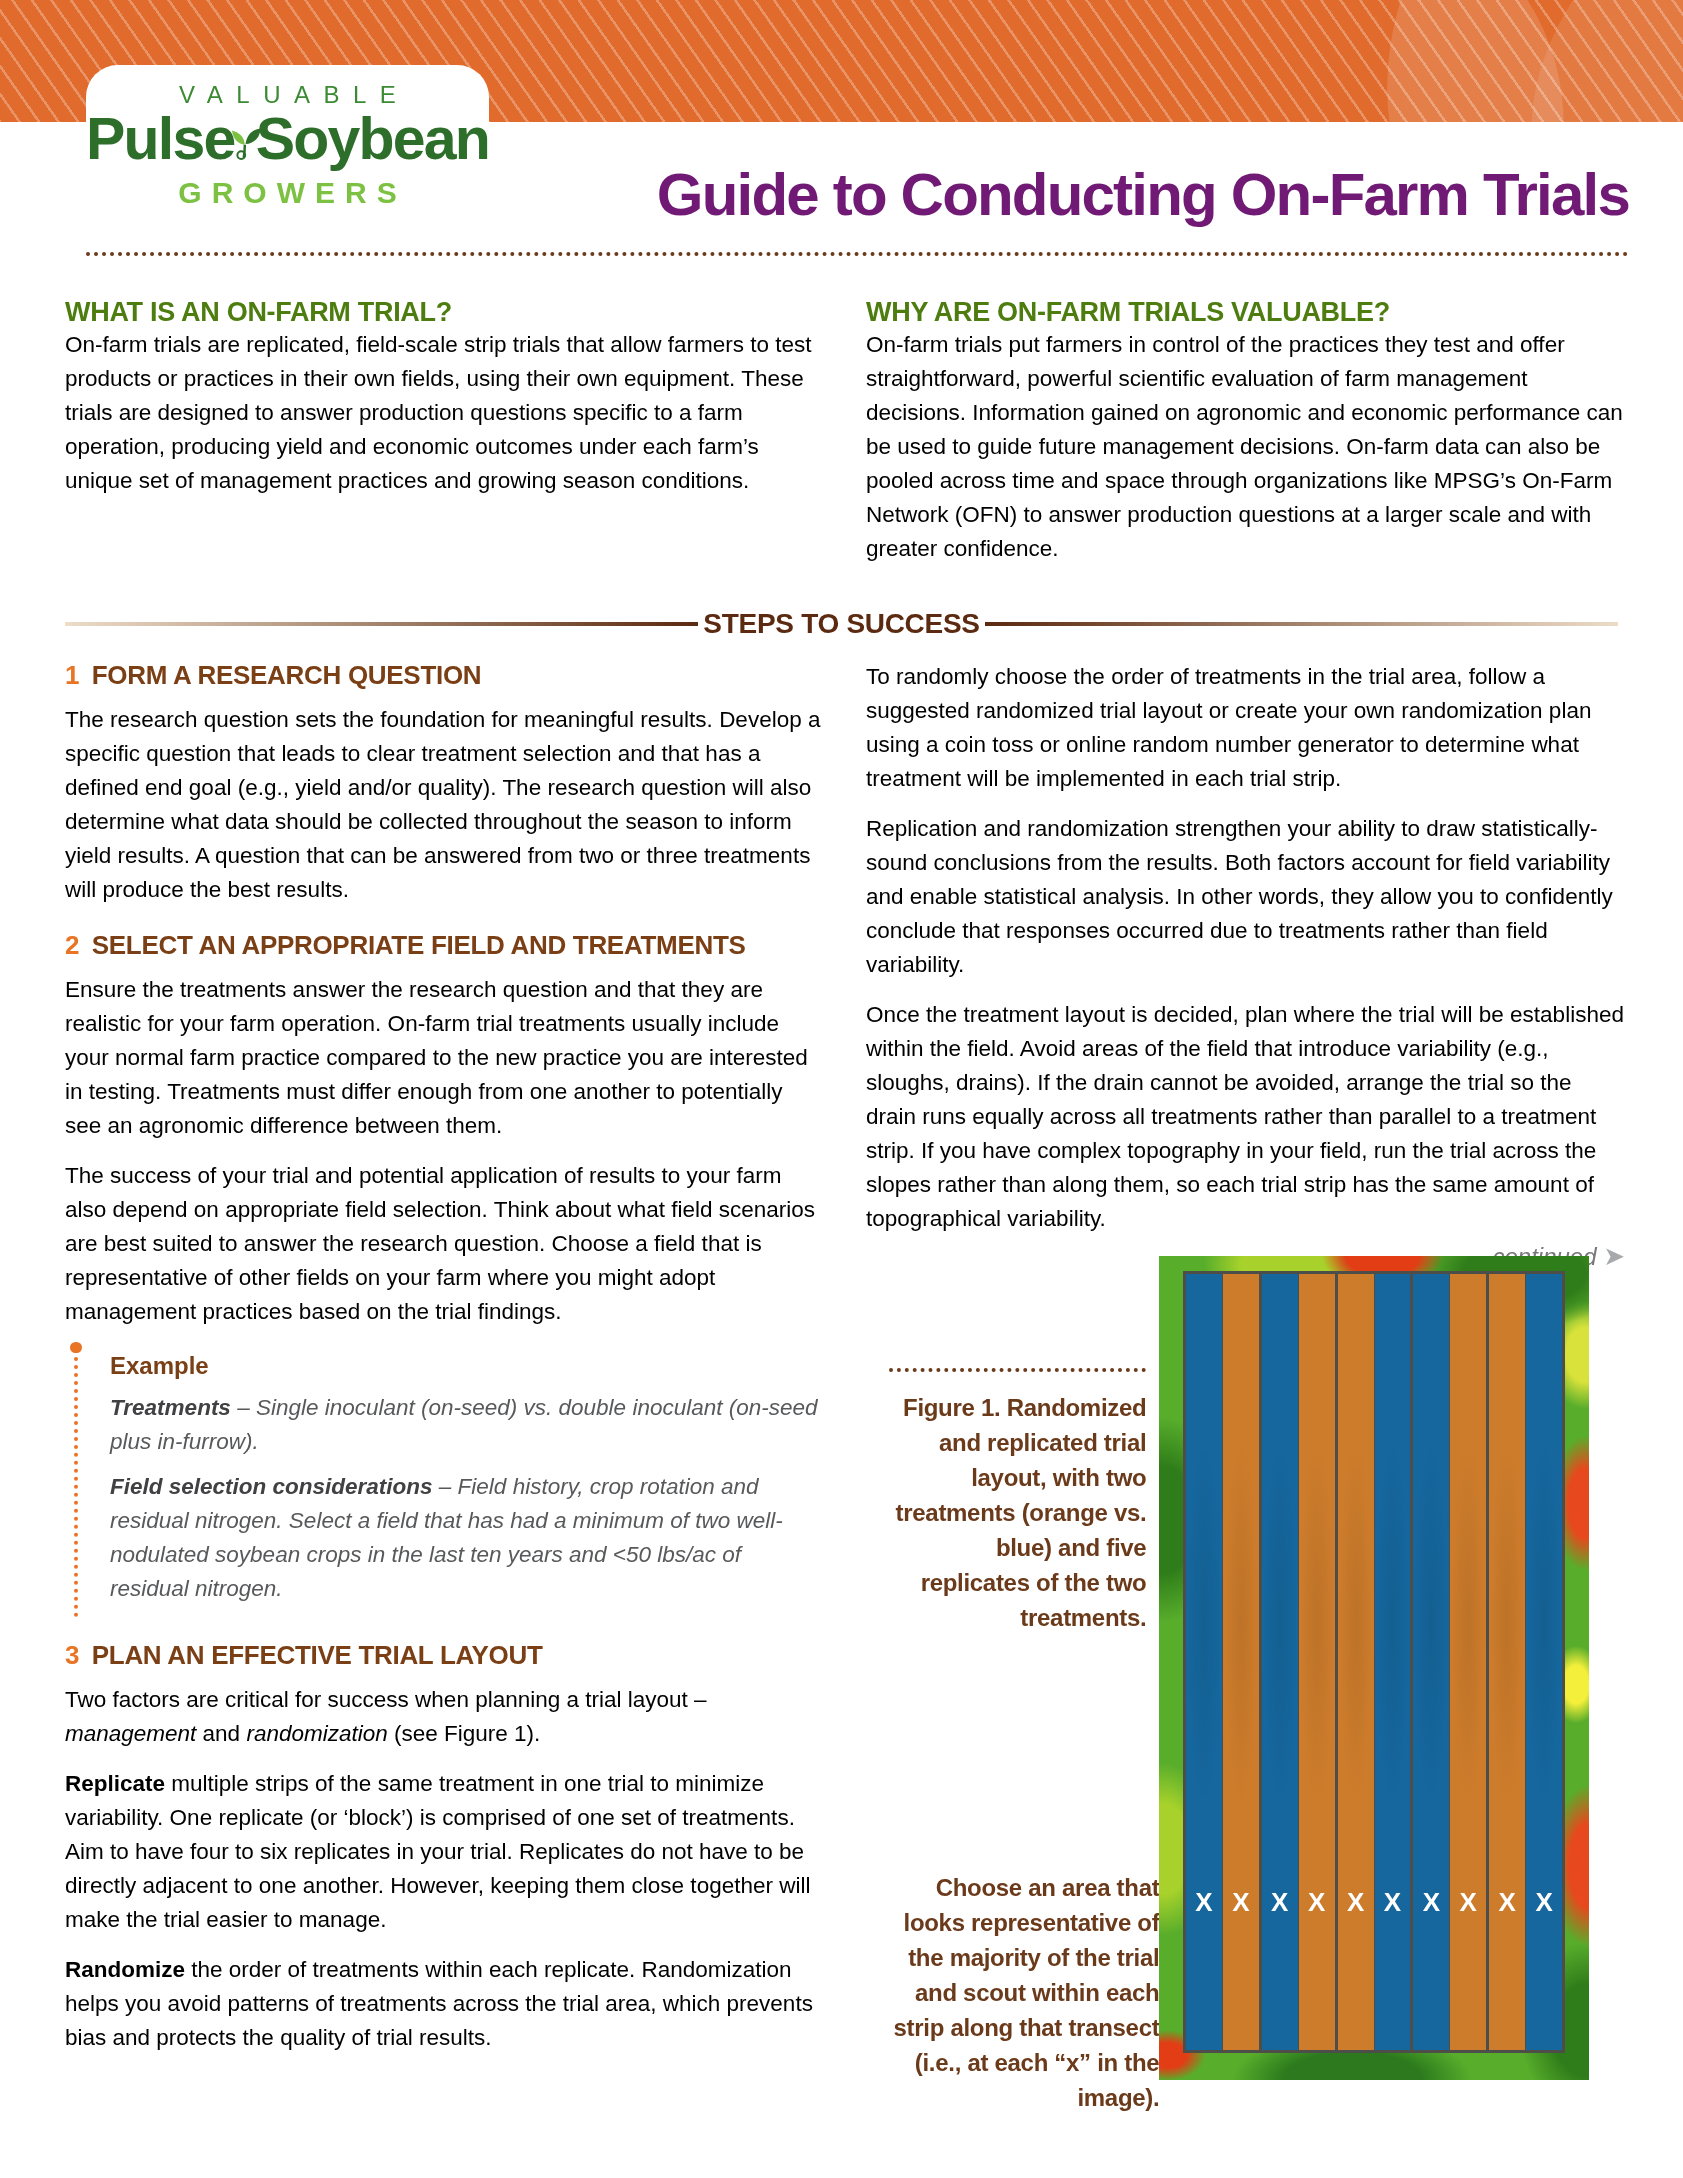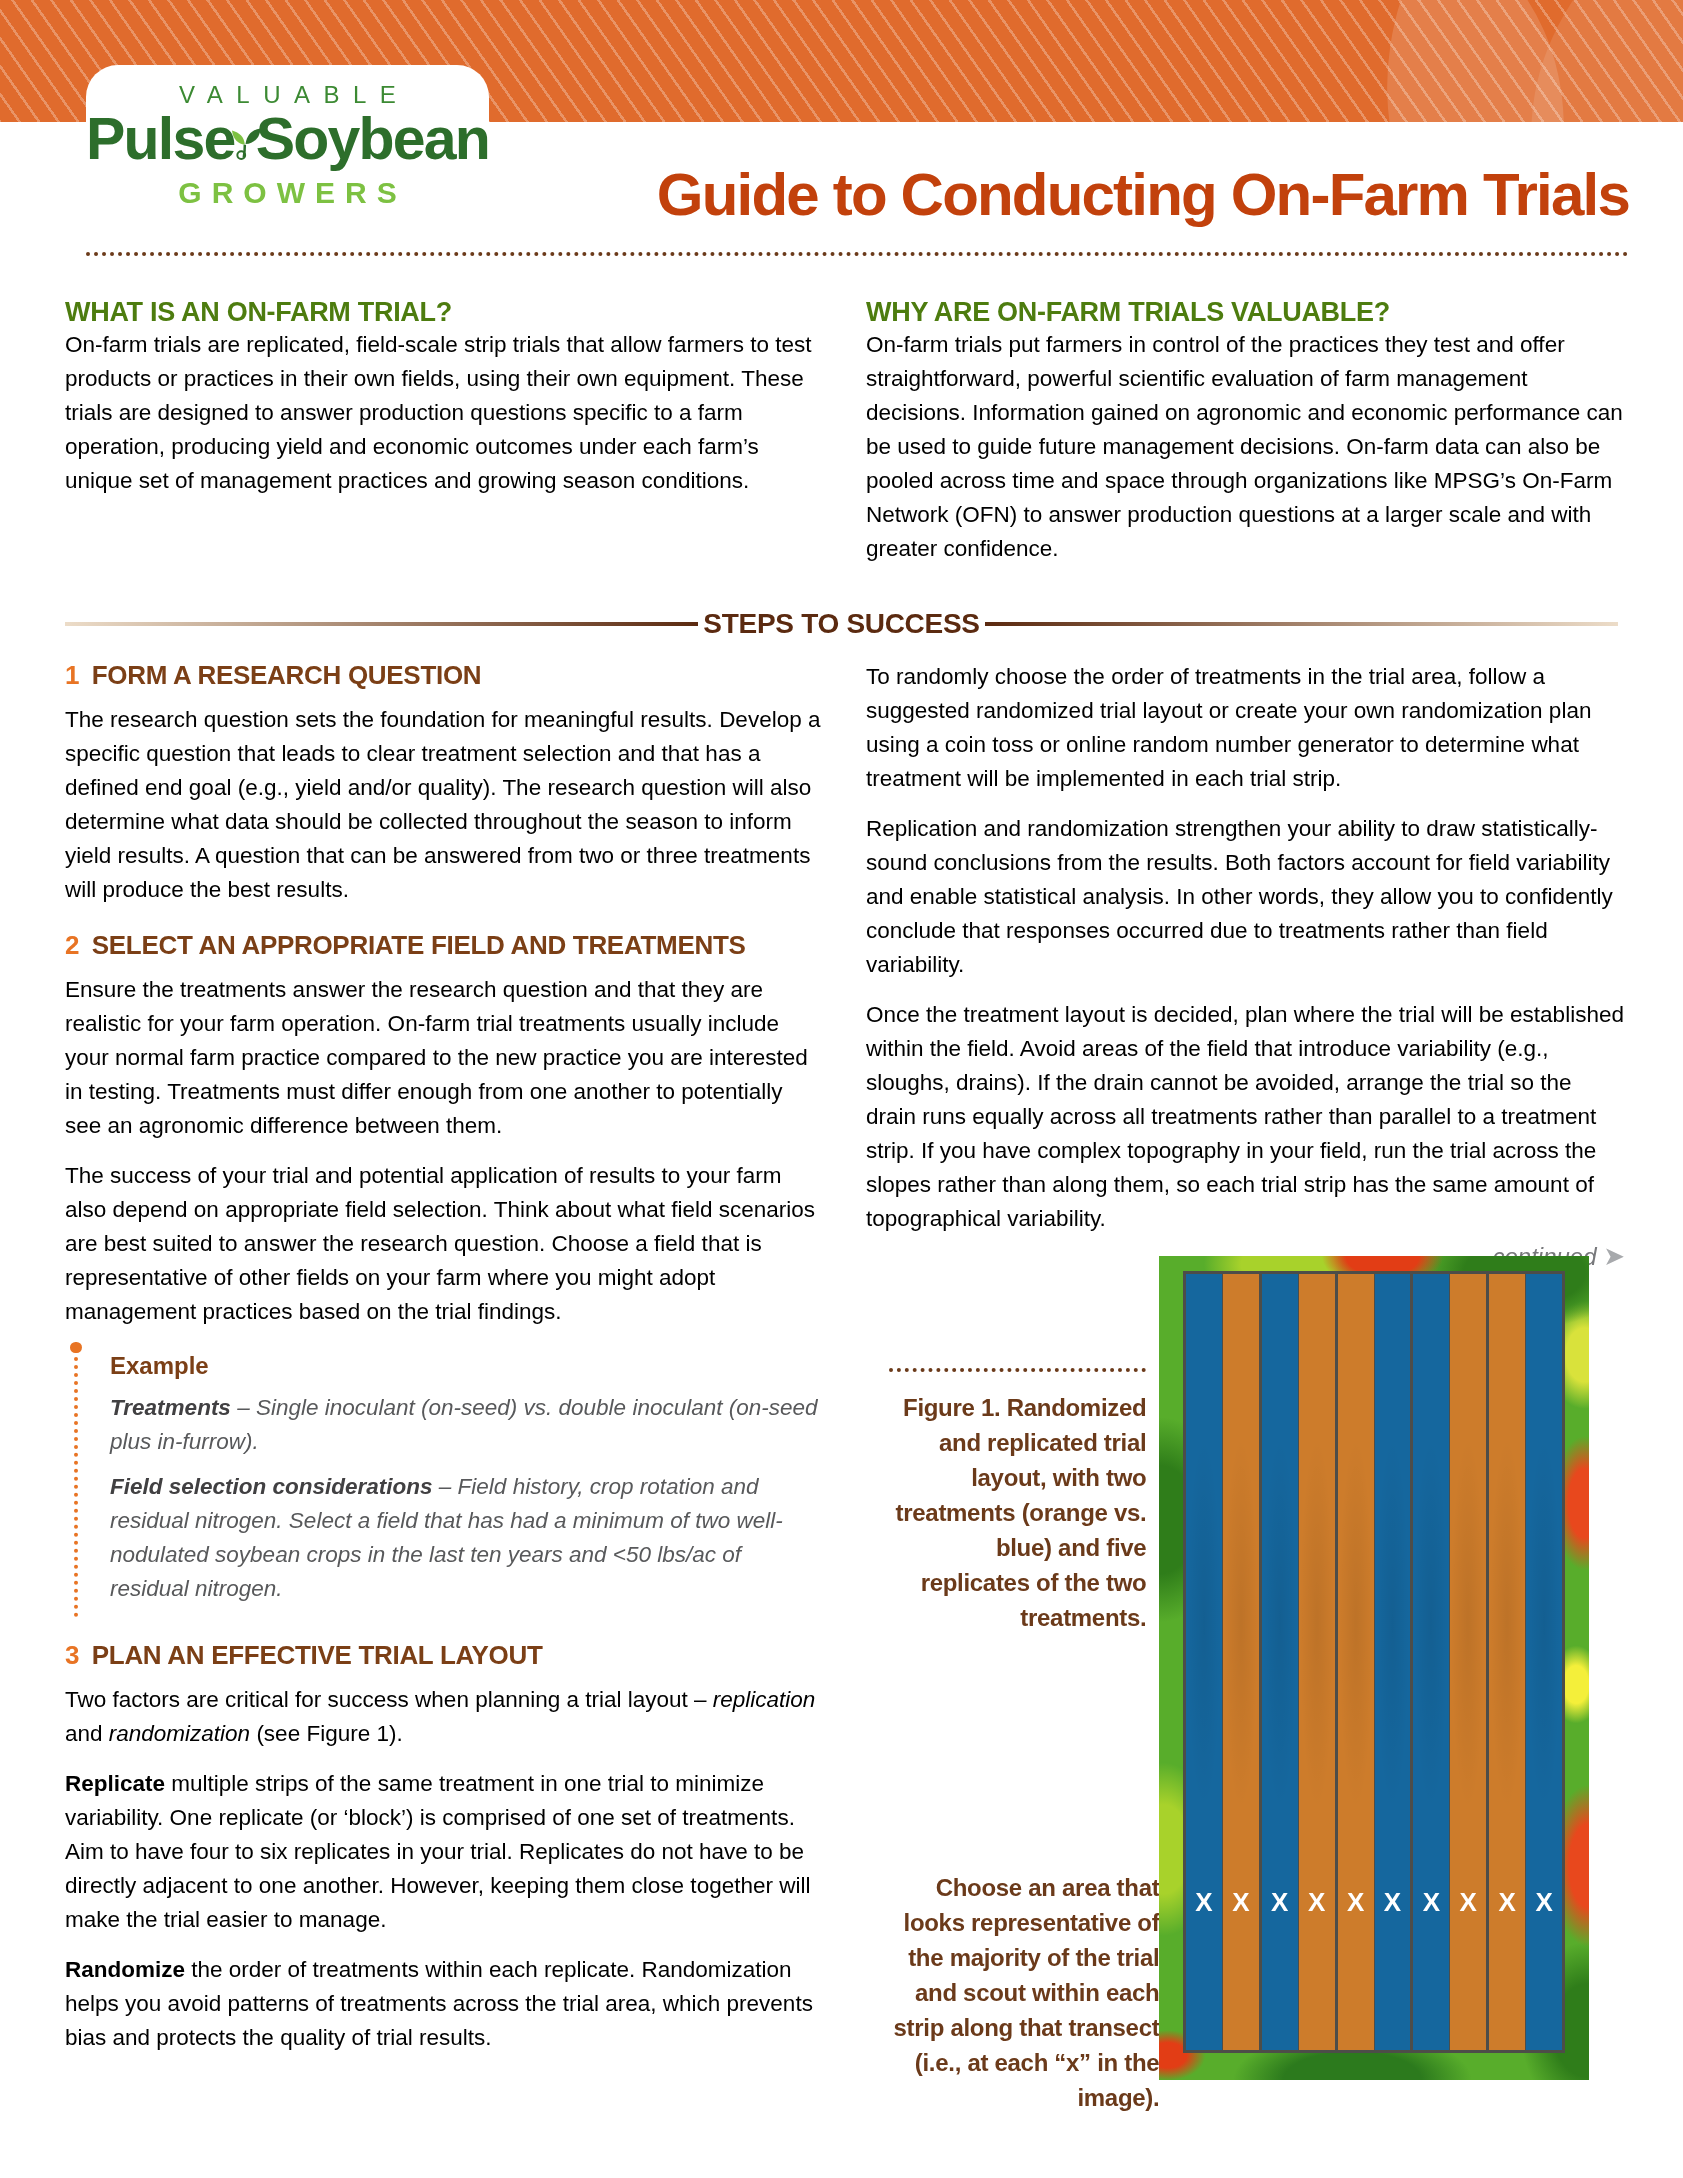--- a/index.html
+++ b/index.html
@@ -20,21 +20,21 @@
   
   .logo-box { position:absolute; left:86px; top:65px; width:403px; height:169px;
     background:#fff; border-radius:32px; z-index:3; text-align:center; padding-top:16px; }
   .logo-manitoba { color:#3c8a33; font-size:24px; font-weight:500; letter-spacing:13.5px; text-indent:13.5px; }
   .logo-main { display:flex; justify-content:center; margin-top:-3.6px; height:76px; }
   .logo-word { color:#2d6e2b; font-size:59px; font-weight:700; letter-spacing:-1.8px; }
   .logo-seedling { width:70px; height:76px; margin:0 -7.2px 16px -7.2px; }
   .logo-growers { color:#7dc142; font-size:30px; font-weight:700; letter-spacing:10px; text-indent:10px; margin-top:-5.4px; }
   
   .doc-title { position:absolute; right:54px; top:160px; z-index:2;
-    font-size:60px; font-weight:700; color:#c2410c; letter-spacing:-1.8px; }
+    font-size:60px; font-weight:700; color:#701a75; letter-spacing:-1.8px; }
   .dotted-rule { position:absolute; left:86px; right:54px; top:252px; border-top:4.5px dotted #6b3a1a; }
   
   .intro-left  { position:absolute; left:65px;  top:297px; width:756px; }
   .intro-right { position:absolute; left:866px; top:297px; width:759px; }
   .h-orange { color:#4d7c0f; font-size:27px; font-weight:700; margin-bottom:0; letter-spacing:-0.3px; }
   .body-p { font-size:22.5px; line-height:34px; color:#000000; }
   
   .steps-divider { position:absolute; left:65px; right:65px; top:608px; display:flex; align-items:center; gap:5px; }
   .steps-divider .line-l { flex:1; height:3.6px; background:linear-gradient(to right,#ecdcc8,#5b2a10); }
   .steps-divider .line-r { flex:1; height:3.6px; background:linear-gradient(to left,#ecdcc8,#5b2a10); }
@@ -159,21 +159,21 @@
       </p>
       <p class="ex-item">
         <span class="ex-lead">Field selection considerations</span><span class="ex-italic"> – Field history, crop rotation and residual nitrogen. Select a field that has had a minimum of two well-nodulated soybean crops in the last ten years and &lt;50 lbs/ac of residual nitrogen.</span>
       </p>
     </div>
 
     <h3 class="step-h mt">
       <span class="num">3</span>
       <span class="txt">PLAN AN EFFECTIVE TRIAL LAYOUT</span>
     </h3>
-    <p class="body-p"><span>Two factors are critical for success when planning a trial layout – </span><i>replication</i><span> and </span><i>randomization</i><span> (see Figure 1).</span></p>
+    <p class="body-p"><span>Two factors are critical for success when planning a trial layout – </span><i>management</i><span> and </span><i>randomization</i><span> (see Figure 1).</span></p>
     <p class="body-p para-gap"><strong>Replicate</strong><span> multiple strips of the same treatment in one trial to minimize variability. One replicate (or ‘block’) is comprised of one set of treatments. Aim to have four to six replicates in your trial. Replicates do not have to be directly adjacent to one another. However, keeping them close together will make the trial easier to manage.</span></p>
     <p class="body-p para-gap"><strong>Randomize</strong><span> the order of treatments within each replicate. Randomization helps you avoid patterns of treatments across the trial area, which prevents bias and protects the quality of trial results.</span></p>
   </section>
 
   <section class="col-right">
     <p class="body-p">To randomly choose the order of treatments in the trial area, follow a suggested randomized trial layout or create your own randomization plan using a coin toss or online random number generator to determine what treatment will be implemented in each trial strip.</p>
     <p class="body-p para-gap">Replication and randomization strengthen your ability to draw statistically-sound conclusions from the results. Both factors account for field variability and enable statistical analysis. In other words, they allow you to confidently conclude that responses occurred due to treatments rather than field variability.</p>
     <p class="body-p para-gap">Once the treatment layout is decided, plan where the trial will be established within the field. Avoid areas of the field that introduce variability (e.g., sloughs, drains). If the drain cannot be avoided, arrange the trial so the drain runs equally across all treatments rather than parallel to a treatment strip. If you have complex topography in your field, run the trial across the slopes rather than along them, so each trial strip has the same amount of topographical variability.</p>
     <div class="continued">
       <span class="c-txt">continued</span>

